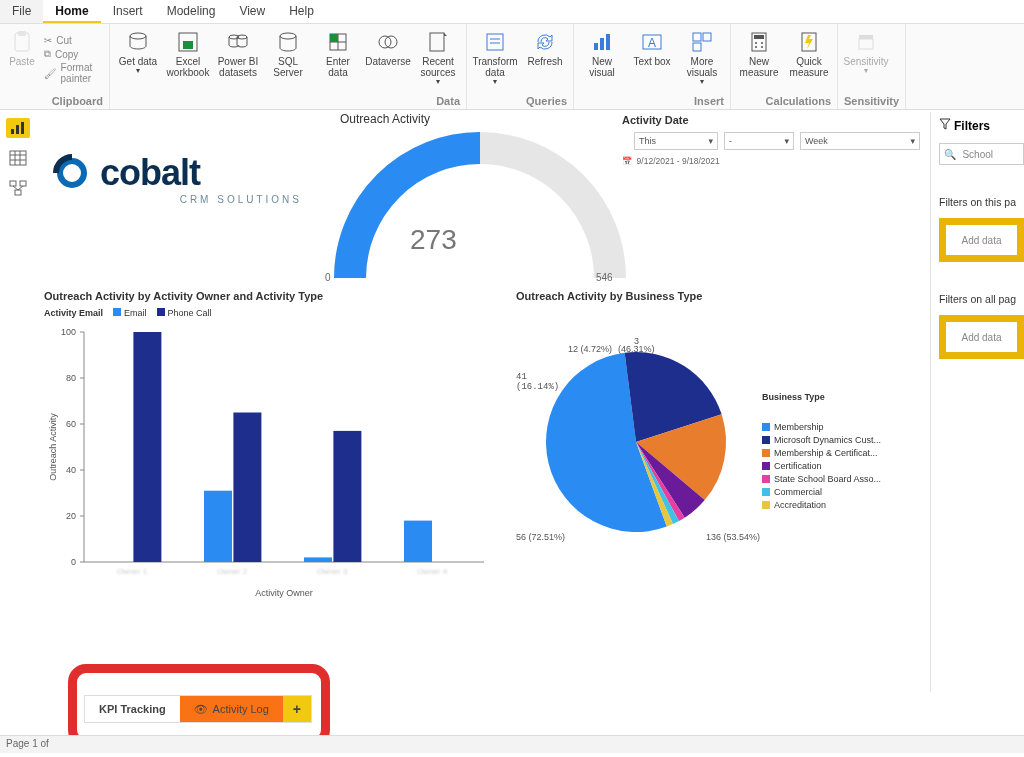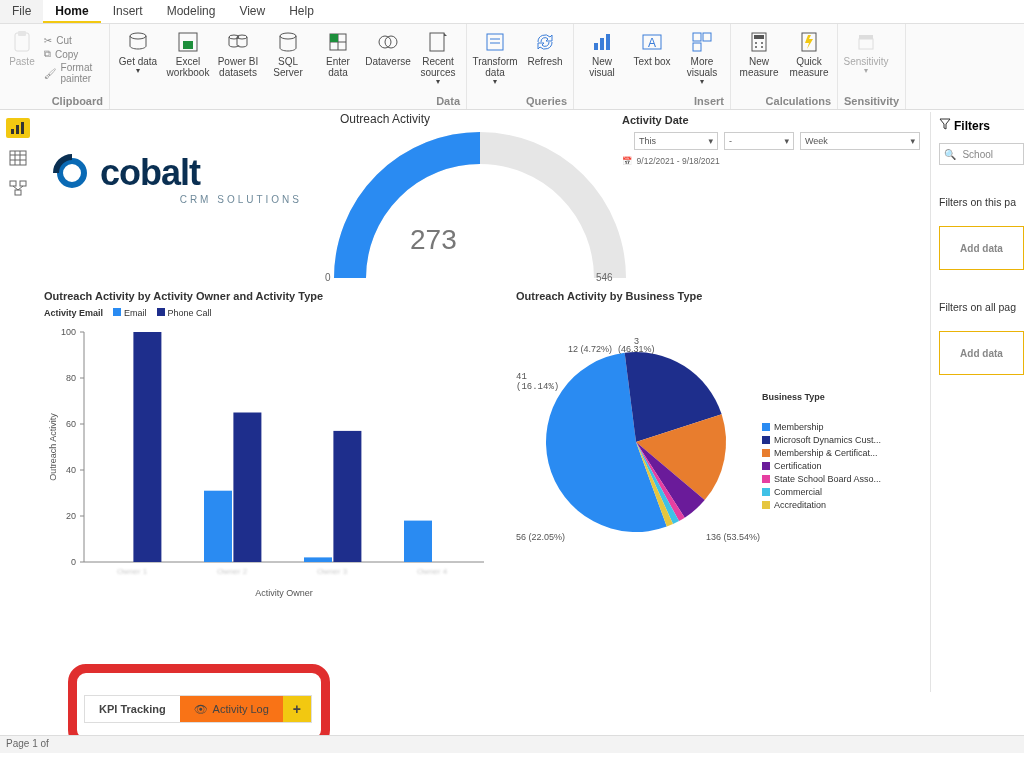--- a/index.html
+++ b/index.html
@@ -66,21 +66,21 @@
   .page-tab { padding:6px 14px; font-size:11px; color:#444; cursor:pointer; display:flex; align-items:center; gap:5px;}
   .page-tab.active { background:#fff; font-weight:600;}
   .page-tab.add { background:#f2c811; font-weight:700; font-size:14px; width:28px; justify-content:center;}
   .status-bar { position:absolute; bottom:4px; left:0; width:100%; height:18px; border-top:1px solid #ddd; background:#f3f3f3; font-size:10px; color:#666; padding:2px 6px;}
 
   
   .filters { position:absolute; top:112px; right:0; width:94px; height:580px; border-left:1px solid #e3e3e3; background:#fff; font-size:11px; padding:6px 0 0 8px; overflow:hidden;}
   .filters h4 { font-size:12px; display:flex; align-items:center; gap:3px; font-weight:600;}
   .filter-search { margin-top:10px; border:1px solid #ccc; height:22px; display:flex; align-items:center; gap:6px; padding-left:4px; font-size:10px; color:#888;}
   .filter-sec { margin-top:31px; font-size:10.5px; color:#333;}
-  .filter-add { margin-top:18px; border:1px solid #eab308; height:44px; display:flex; align-items:center; justify-content:center; font-size:10px; color:#888;font-weight:bold;}
+  .filter-add { margin-top:10px; border:7px solid #eab308; height:44px; display:flex; align-items:center; justify-content:center; font-size:10px; color:#888;}
 
   
   svg { overflow: visible; }
 </style>
 </head>
 <body>
 
 <div class="menu-bar">
   <div class="menu-item file">File</div>
   <div class="menu-item active">Home</div>
@@ -449,21 +449,21 @@
             <span class="sw" style="background:#3fc1e6"></span>
             <span>Commercial</span>
           </div>
           <div class="row">
             <span class="sw" style="background:#e6c63f"></span>
             <span>Accreditation</span>
           </div>
         </div>
     </div>
     <div class="pie-label" style="top:210px; left:190px;">136 (53.54%)</div>
-    <div class="pie-label" style="top:210px; left:0px;">56 (22.05%)</div>
+    <div class="pie-label" style="top:210px; left:0px;">56 (72.51%)</div>
     <div class="pie-label" style="top:50px; left:0px;font-family:Liberation Mono, monospace;">41<br>(16.14%)</div>
     <div class="pie-label" style="top:22px; left:52px;">12 (4.72%)</div>
     <div class="pie-label" style="top:14px; left:118px;">3</div>
     <div class="pie-label" style="top:22px; left:102px;">(46.31%)</div>
   </div>
 </div>
 
 <div class="page-tabs-highlight"></div>
 <div class="page-tabs">
   <div class="page-tab active">KPI Tracking</div>

